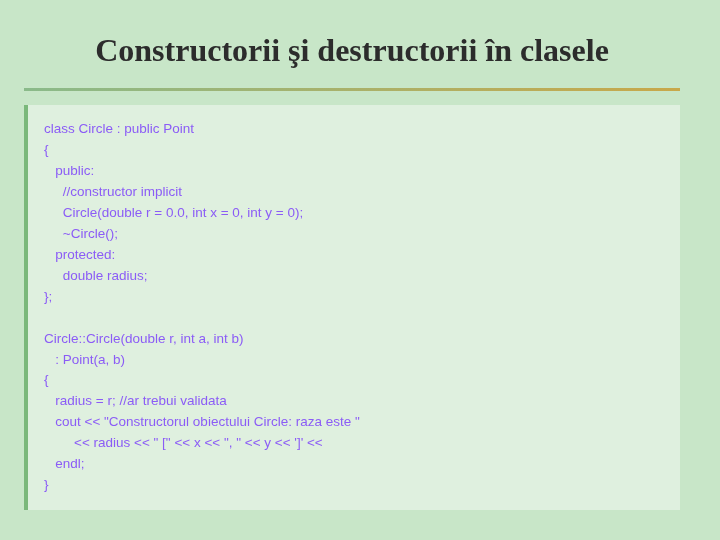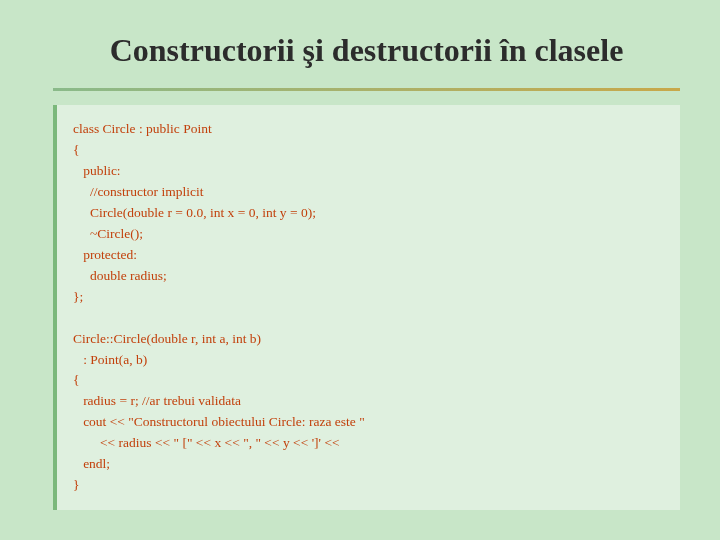--- a/index.html
+++ b/index.html
@@ -13,21 +13,21 @@
       height: 540px;
       background-color: #c8e6c8;
       font-family: Georgia, 'Times New Roman', serif;
       overflow: hidden;
     }
 
     .slide-container {
       width: 720px;
       height: 540px;
       background-color: #c8e6c8;
-      padding: 30px 40px 30px 53px;
+      padding: 30px 40px 30px 24px;
       display: flex;
       flex-direction: column;
     }
 
     .title-area {
       text-align: center;
       margin-bottom: 18px;
     }
 
     .title {
@@ -39,23 +39,23 @@
     }
 
     .content-area {
       background-color: #dff0df;
       border-left: 4px solid #7bb87b;
       padding: 14px 16px;
       flex: 1;
     }
 
     .code-block {
-      font-family: Liberation Serif, serif;
+      font-family: Liberation Sans, sans-serif;
       font-size: 13.5px;
-      color: #c2410c;
+      color: #8b5cf6;
       line-height: 1.55;
       white-space: pre;
     }
   </style>
 </head>
 <body>
 
 <div class="slide-container">
   <div class="title-area">
     <div class="title">

